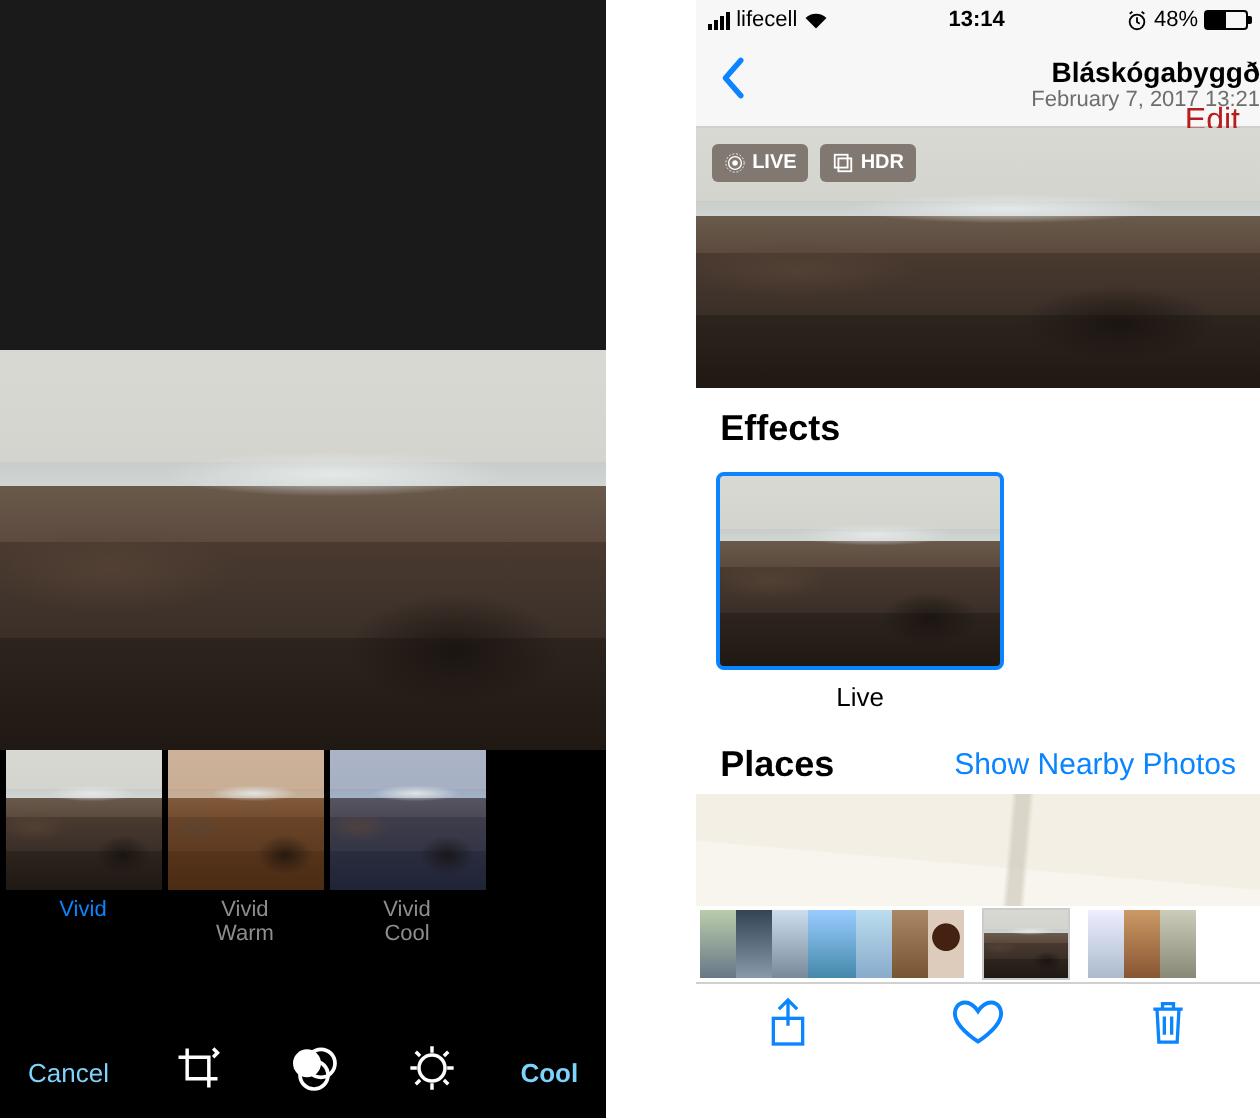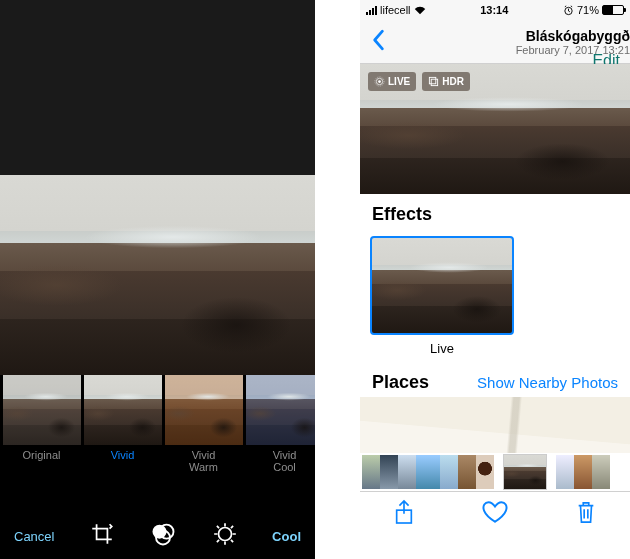--- a/index.html
+++ b/index.html
@@ -22,21 +22,21 @@
   .edit-btn-text { color: #7dd3fc; font-size: 13px; }
   .edit-icons { display: flex; gap: 0; align-items: center; flex: 1; justify-content: space-evenly; }
 
   
   .status-bar { height: 20px; display: flex; align-items: center; justify-content: space-between; padding: 0 6px; font-size: 11px; font-weight: 500; background: #f7f7f7; }
   .status-left, .status-right { display: flex; align-items: center; gap: 3px; }
   .nav-bar { height: 44px; background: #f7f7f7; display: flex; align-items: center; padding: 0 10px; position: relative; border-bottom: 0.5px solid #d0d0d0; }
   .nav-title { position: absolute; left: 0; right: 0; text-align: right; pointer-events: none; }
   .nav-title .loc { font-size: 14px; font-weight: 600; color: #000; }
   .nav-title .date { font-size: 11px; color: #6d6d6d; }
-  .nav-edit { margin-left: auto; color: #0f766e; font-size: 16px; margin-top: 38px; }
+  .nav-edit { margin-left: auto; color: #b91c1c; font-size: 16px; margin-top: 38px; }
   .detail-photo { height: 130px; position: relative; overflow: hidden; }
   .badge-row { position: absolute; top: 8px; left: 8px; display: flex; gap: 6px; }
   .badge { background: rgba(100,90,80,0.75); color: #fff; font-size: 10px; font-weight: 600; padding: 4px 6px; border-radius: 3px; display: flex; align-items: center; gap: 3px; }
   .section { padding: 10px 12px 4px; }
   .section-h { font-size: 18px; font-weight: 700; color: #000; }
   .effects-row { display: flex; gap: 12px; padding: 4px 12px 4px; }
   .effect-tile { width: 140px; margin-top:5px;}
   .effect-thumb { width: 140px; height: 95px; position: relative; overflow: hidden; border-radius: 2px; }
   .effect-thumb.selected { outline: 3px solid #0a84ff; outline-offset: -1px; }
   .effect-label { text-align: center; font-size: 13px; color: #000; margin-top: 8px; }
@@ -90,26 +90,20 @@
 
 <div class="wrap">
 
   <div class="pane left">
     <div class="edit-top"></div>
     <div class="edit-photo">
       <div class="synth-photo"></div>
     </div>
     <div class="filter-strip" id="filter-strip">
         <div class="filter-tile">
-          <div class="filter-thumb">
-            <div class="synth-photo orig"></div>
-          </div>
-          <div class="filter-label" style="white-space: pre-line;">Original</div>
-        </div>
-        <div class="filter-tile">
           <div class="filter-thumb selected">
             <div class="synth-photo "></div>
           </div>
           <div class="filter-label sel" style="white-space: pre-line;">Vivid</div>
         </div>
         <div class="filter-tile">
           <div class="filter-thumb">
             <div class="synth-photo warm"></div>
           </div>
           <div class="filter-label" style="white-space: pre-line;">Vivid
@@ -164,21 +158,21 @@
         <svg width="12" height="9" viewBox="0 0 16 12">
             <path d="M8 11L1 4a10 10 0 0114 0z" fill="#000"></path>
           </svg>
       </div>
       <span style="font-weight:600">13:14</span>
       <div class="status-right">
         <svg width="11" height="11" viewBox="0 0 24 24">
             <circle cx="12" cy="13" r="8" fill="none" stroke="#000" stroke-width="2"></circle>
             <path d="M12 8v5l3 2M4 4l3-2M20 4l-3-2" stroke="#000" stroke-width="2" fill="none"></path>
           </svg>
-        <span>71%</span>
+        <span>48%</span>
         <span class="battery">
             <i id="batt-fill" style="width: 48%;"></i>
           </span>
       </div>
     </div>
 
     <div class="nav-bar">
       <span>
         <svg width="16" height="22" viewBox="0 0 12 20">
             <path d="M10 2L3 10l7 8" fill="none" stroke="#0a84ff" stroke-width="2.5" stroke-linecap="round" stroke-linejoin="round"></path>

